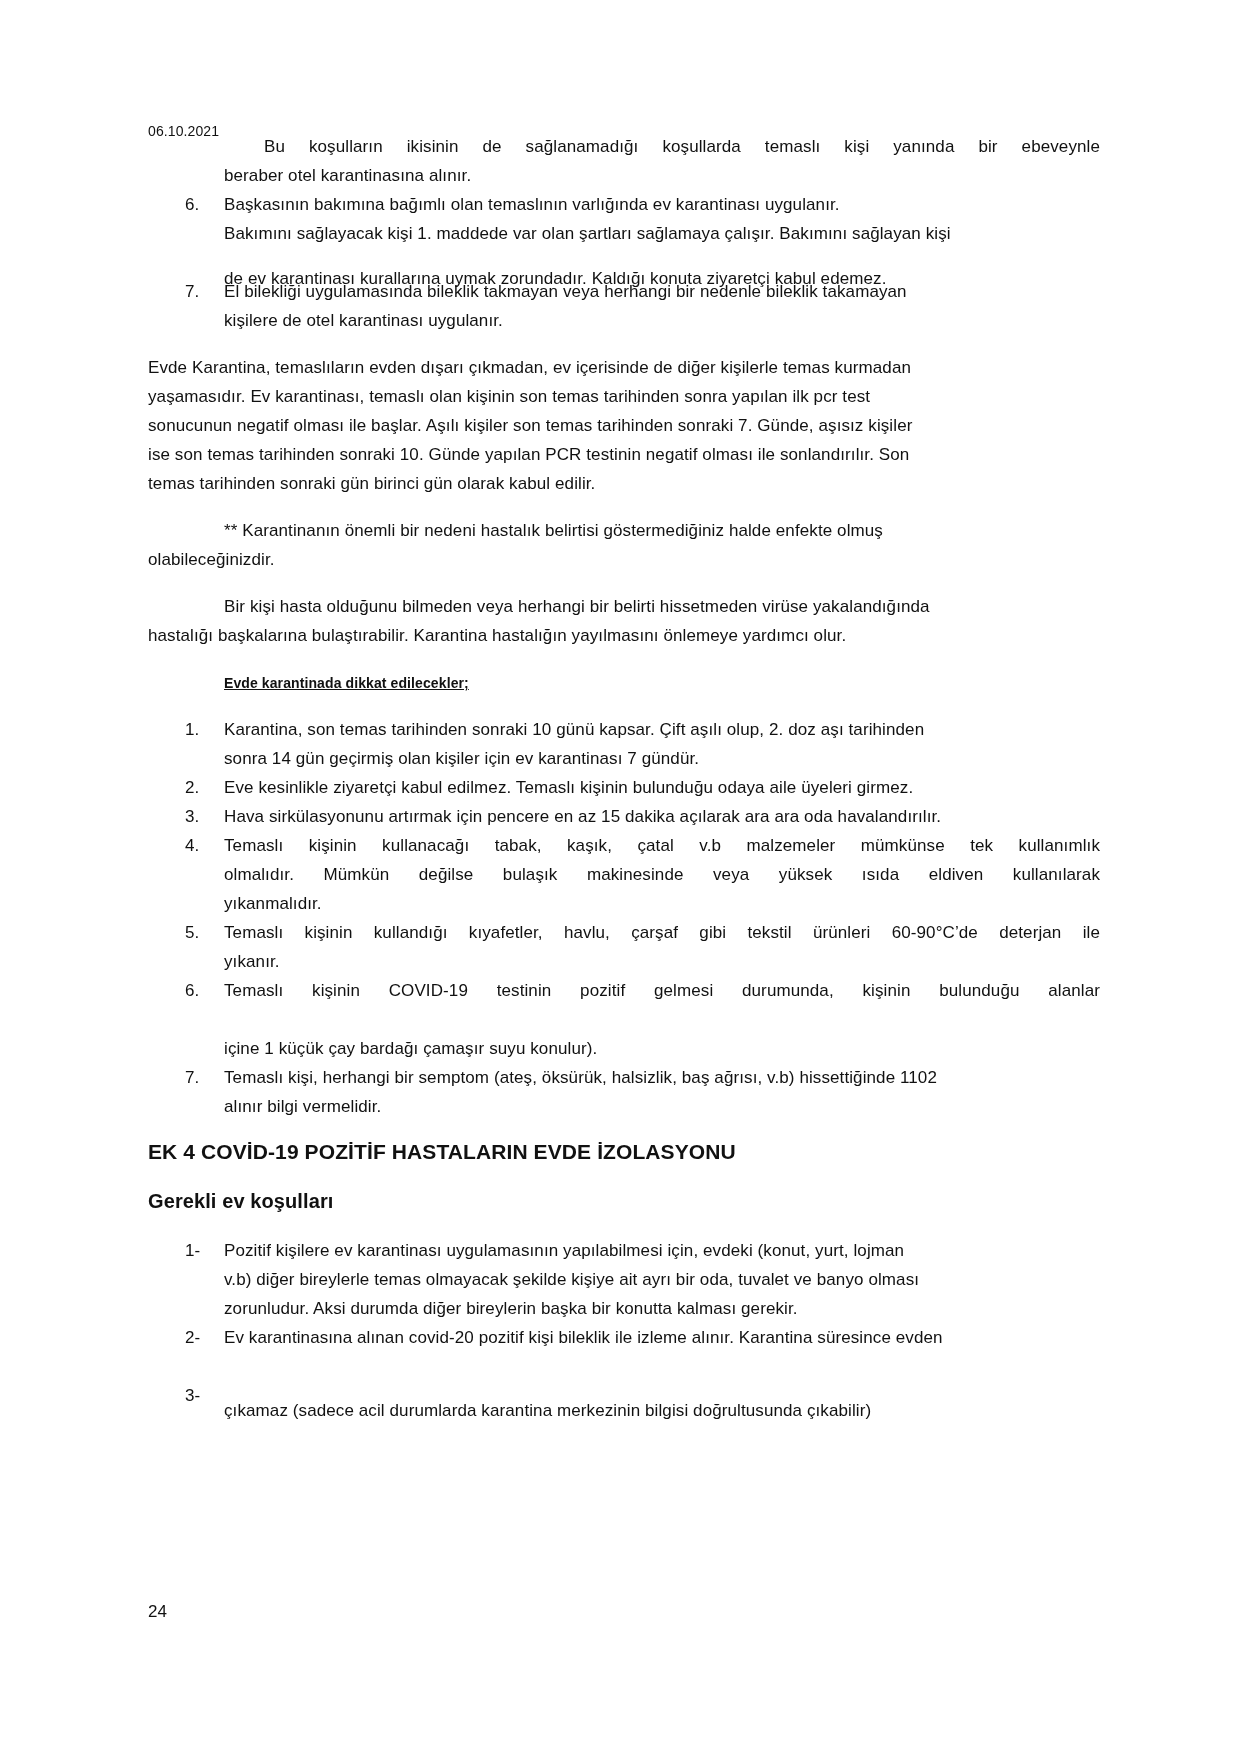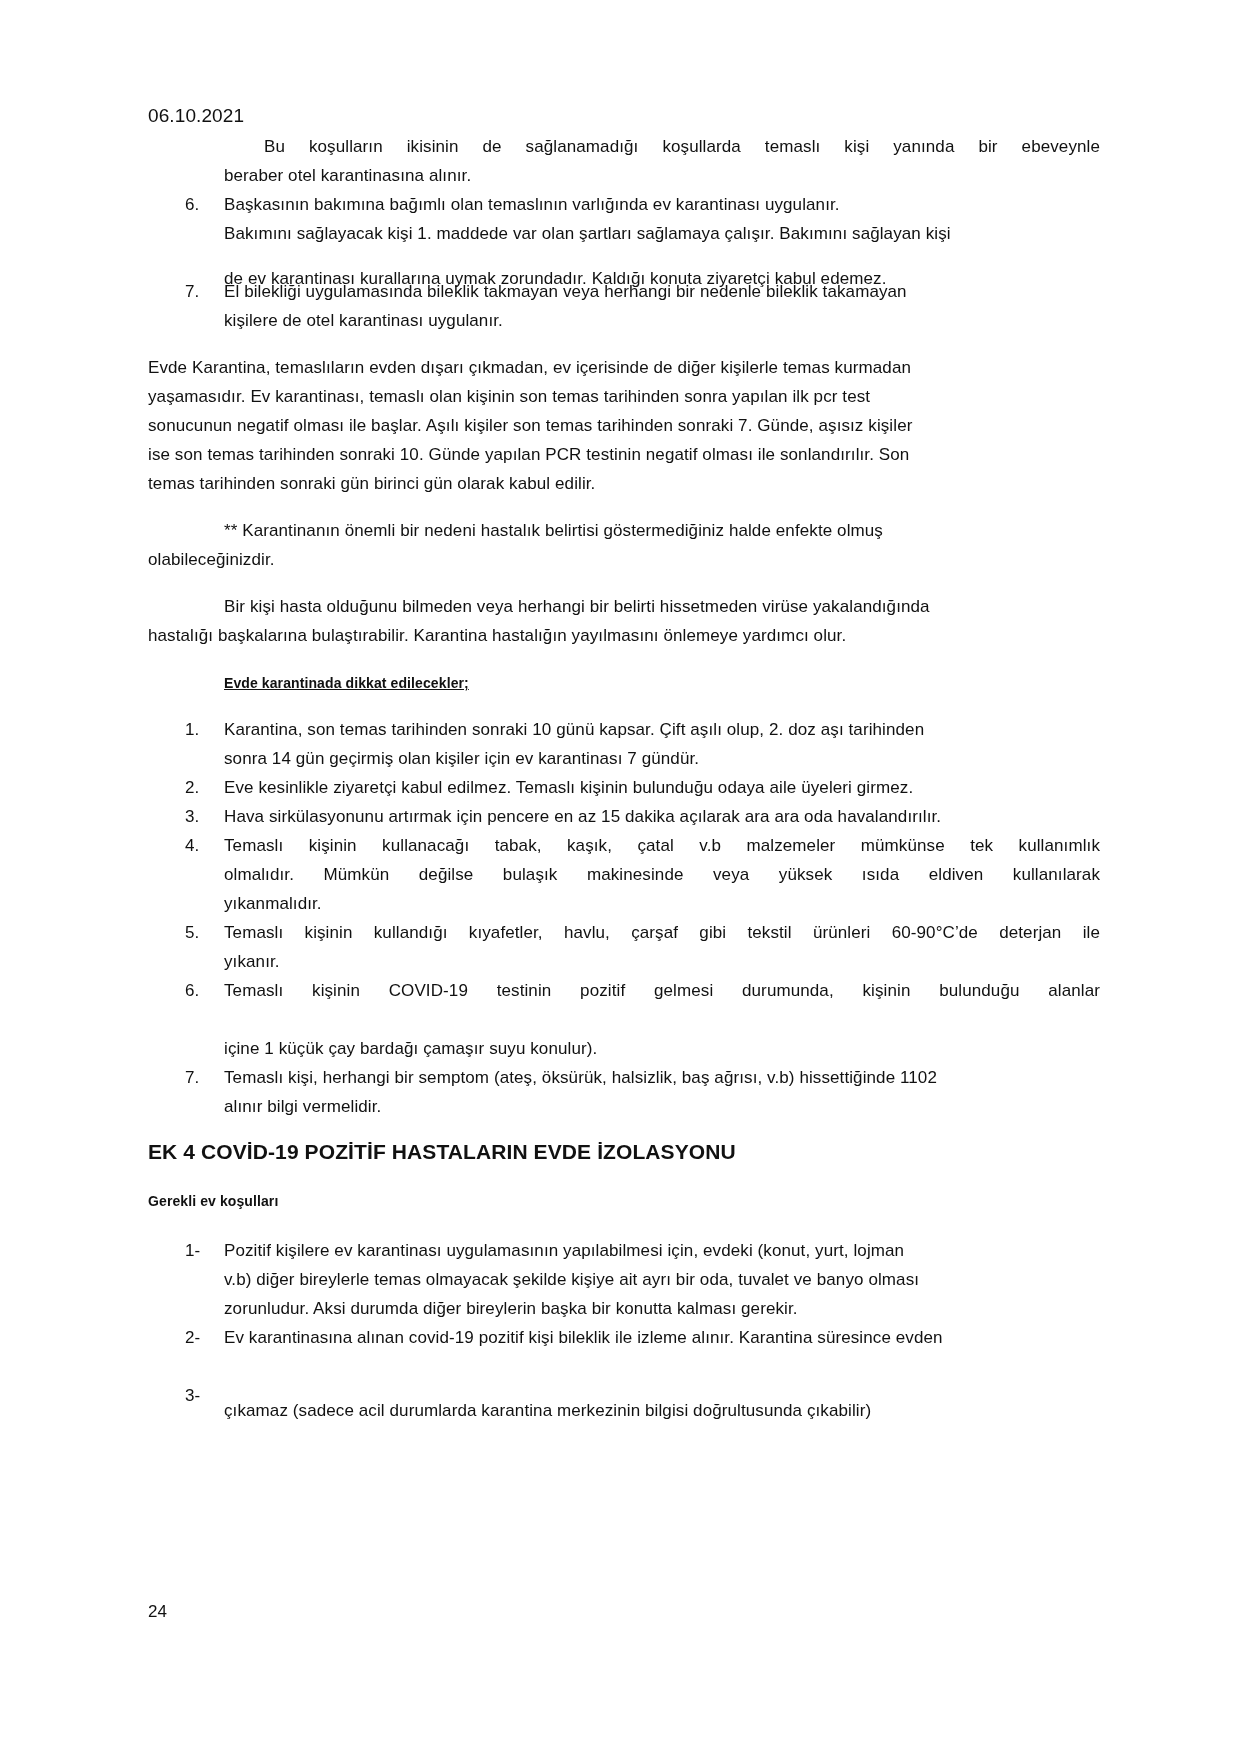--- a/index.html
+++ b/index.html
@@ -2,28 +2,28 @@
 <html><head>
   <meta charset="utf-8">
   <style>
     html, body { margin: 0; padding: 0; background: #ffffff; }
     body { width: 1240px; height: 1754px; position: relative; overflow: hidden; }
     .page {
       position: absolute; left: 0; top: 0; width: 1240px; height: 1754px;
       font-family: "Liberation Sans", sans-serif; color: #111111;
       font-size: 17px; letter-spacing: 0.1px;
     }
-    .date { position: absolute; left: 148px; top: 105px; font-size: 19px; }
+    .date { position: absolute; left: 148px; top: 123px; font-size: 14px; }
     .pagenum { position: absolute; left: 148px; top: 1602px; font-size: 17px; }
     .line { position: absolute; white-space: nowrap; line-height: 22px; }
     .just { display: block; text-align: justify; text-align-last: justify; }
     .num { position: absolute; left: 185px; white-space: nowrap; line-height: 22px; }
     .subhead-u { font-weight: bold; text-decoration: underline; font-size: 14px; }
     .h-ek { font-weight: bold; font-size: 21px; }
-    .h-ger { font-weight: bold; font-size: 14px; }
+    .h-ger { font-weight: bold; font-size: 20px; }
   </style>
 </head>
 <body>
 
 <div class="page">
 
   <div class="date">06.10.2021</div>
 
   <div class="line" style="left:264px; top:136px; width:836px;">
       <span class="just">Bu koşulların ikisinin de sağlanamadığı koşullarda temaslı kişi yanında bir ebeveynle</span>
@@ -91,19 +91,19 @@
   <div class="line h-ek" style="left:148px; top:1141px;">EK 4 COVİD-19 POZİTİF HASTALARIN  EVDE İZOLASYONU</div>
 
   <div class="line h-ger" style="left:148px; top:1190px;">Gerekli ev koşulları</div>
 
   <div class="num" style="top:1240px;">1-</div>
   <div class="line" style="left:224px; top:1240px;">Pozitif kişilere ev karantinası uygulamasının yapılabilmesi için, evdeki (konut, yurt, lojman</div>
   <div class="line" style="left:224px; top:1269px;">v.b) diğer bireylerle temas olmayacak şekilde kişiye ait ayrı bir oda, tuvalet ve banyo olması</div>
   <div class="line" style="left:224px; top:1298px;">zorunludur. Aksi durumda diğer bireylerin başka bir konutta kalması gerekir.</div>
 
   <div class="num" style="top:1327px;">2-</div>
-  <div class="line" style="left:224px; top:1327px;">Ev karantinasına alınan covid-19 pozitif kişi bileklik ile izleme alınır. Karantina süresince evden</div>
+  <div class="line" style="left:224px; top:1327px;">Ev karantinasına alınan covid-20 pozitif kişi bileklik ile izleme alınır. Karantina süresince evden</div>
   <div class="line" style="left:224px; top:1356px;margin-top:44px;">çıkamaz  (sadece acil durumlarda karantina merkezinin bilgisi doğrultusunda çıkabilir)</div>
 
   <div class="num" style="top:1385px;">3-</div>
 
   <div class="pagenum">24</div>
 </div>
 
 </body></html>

